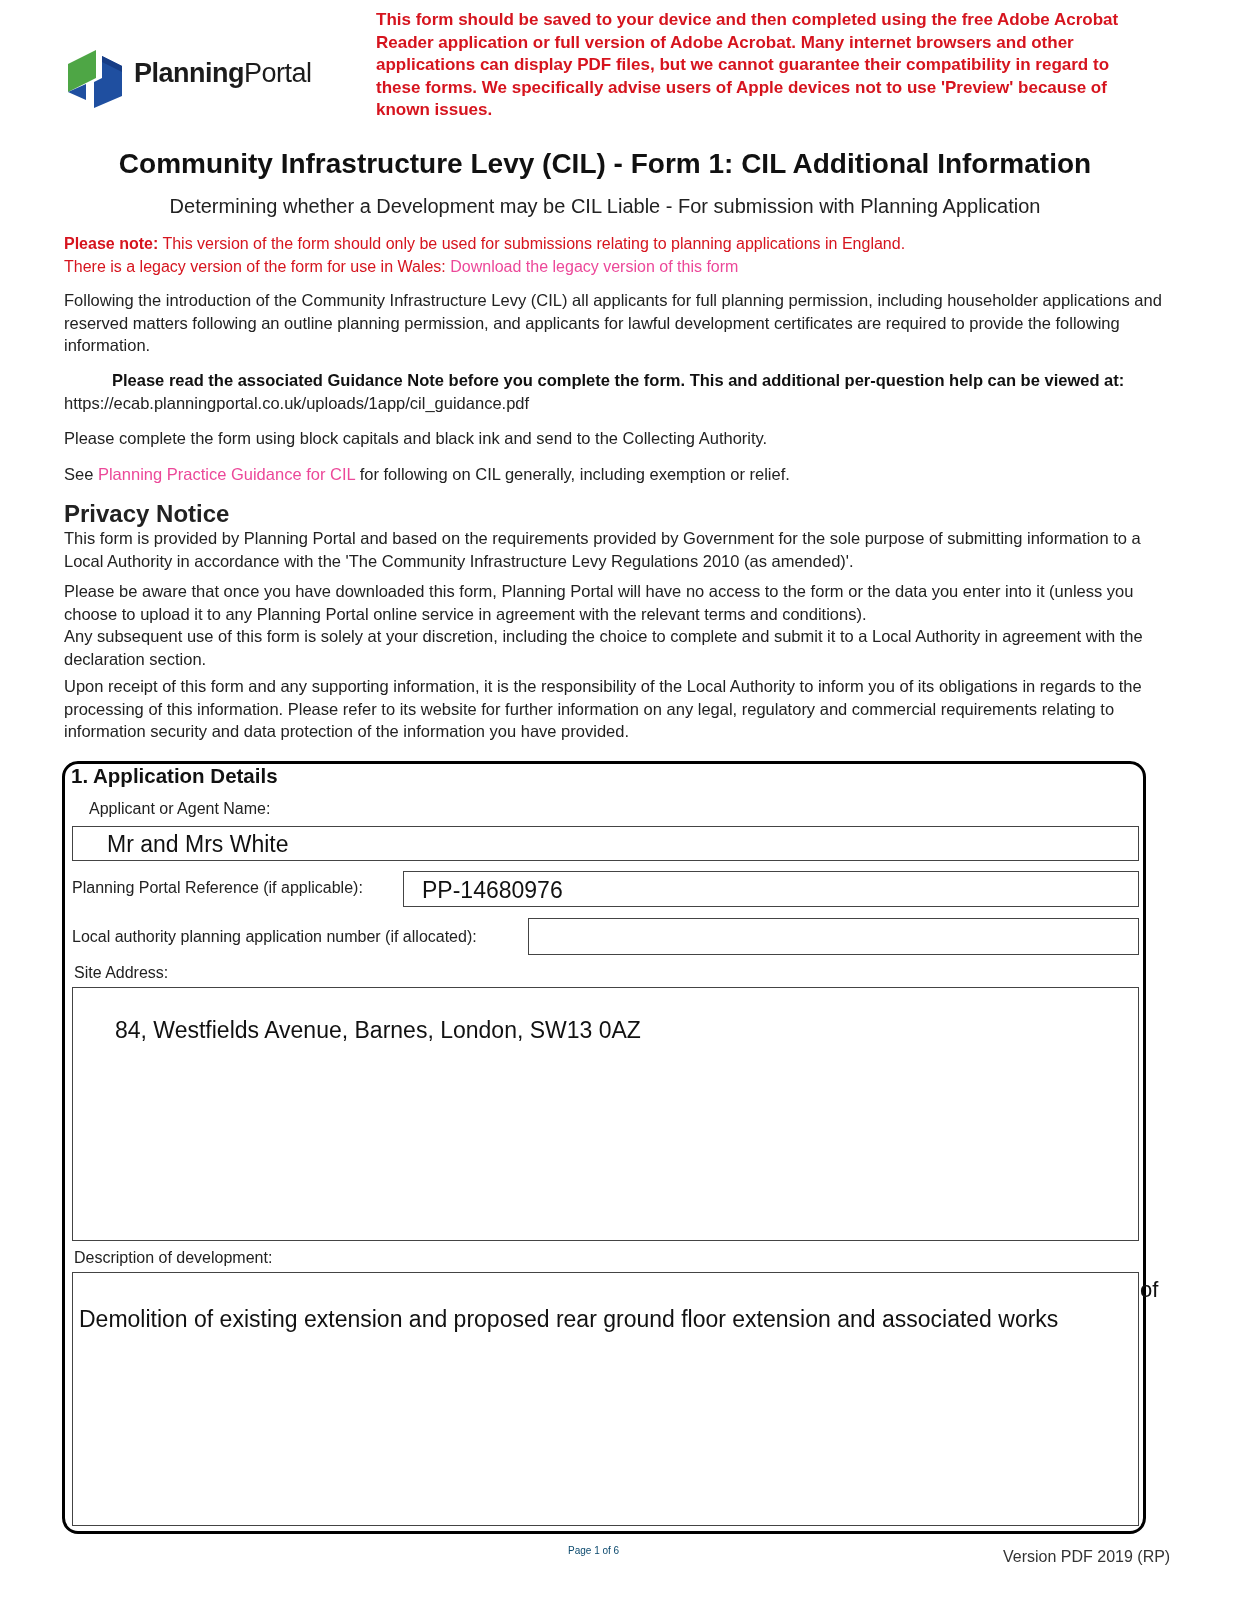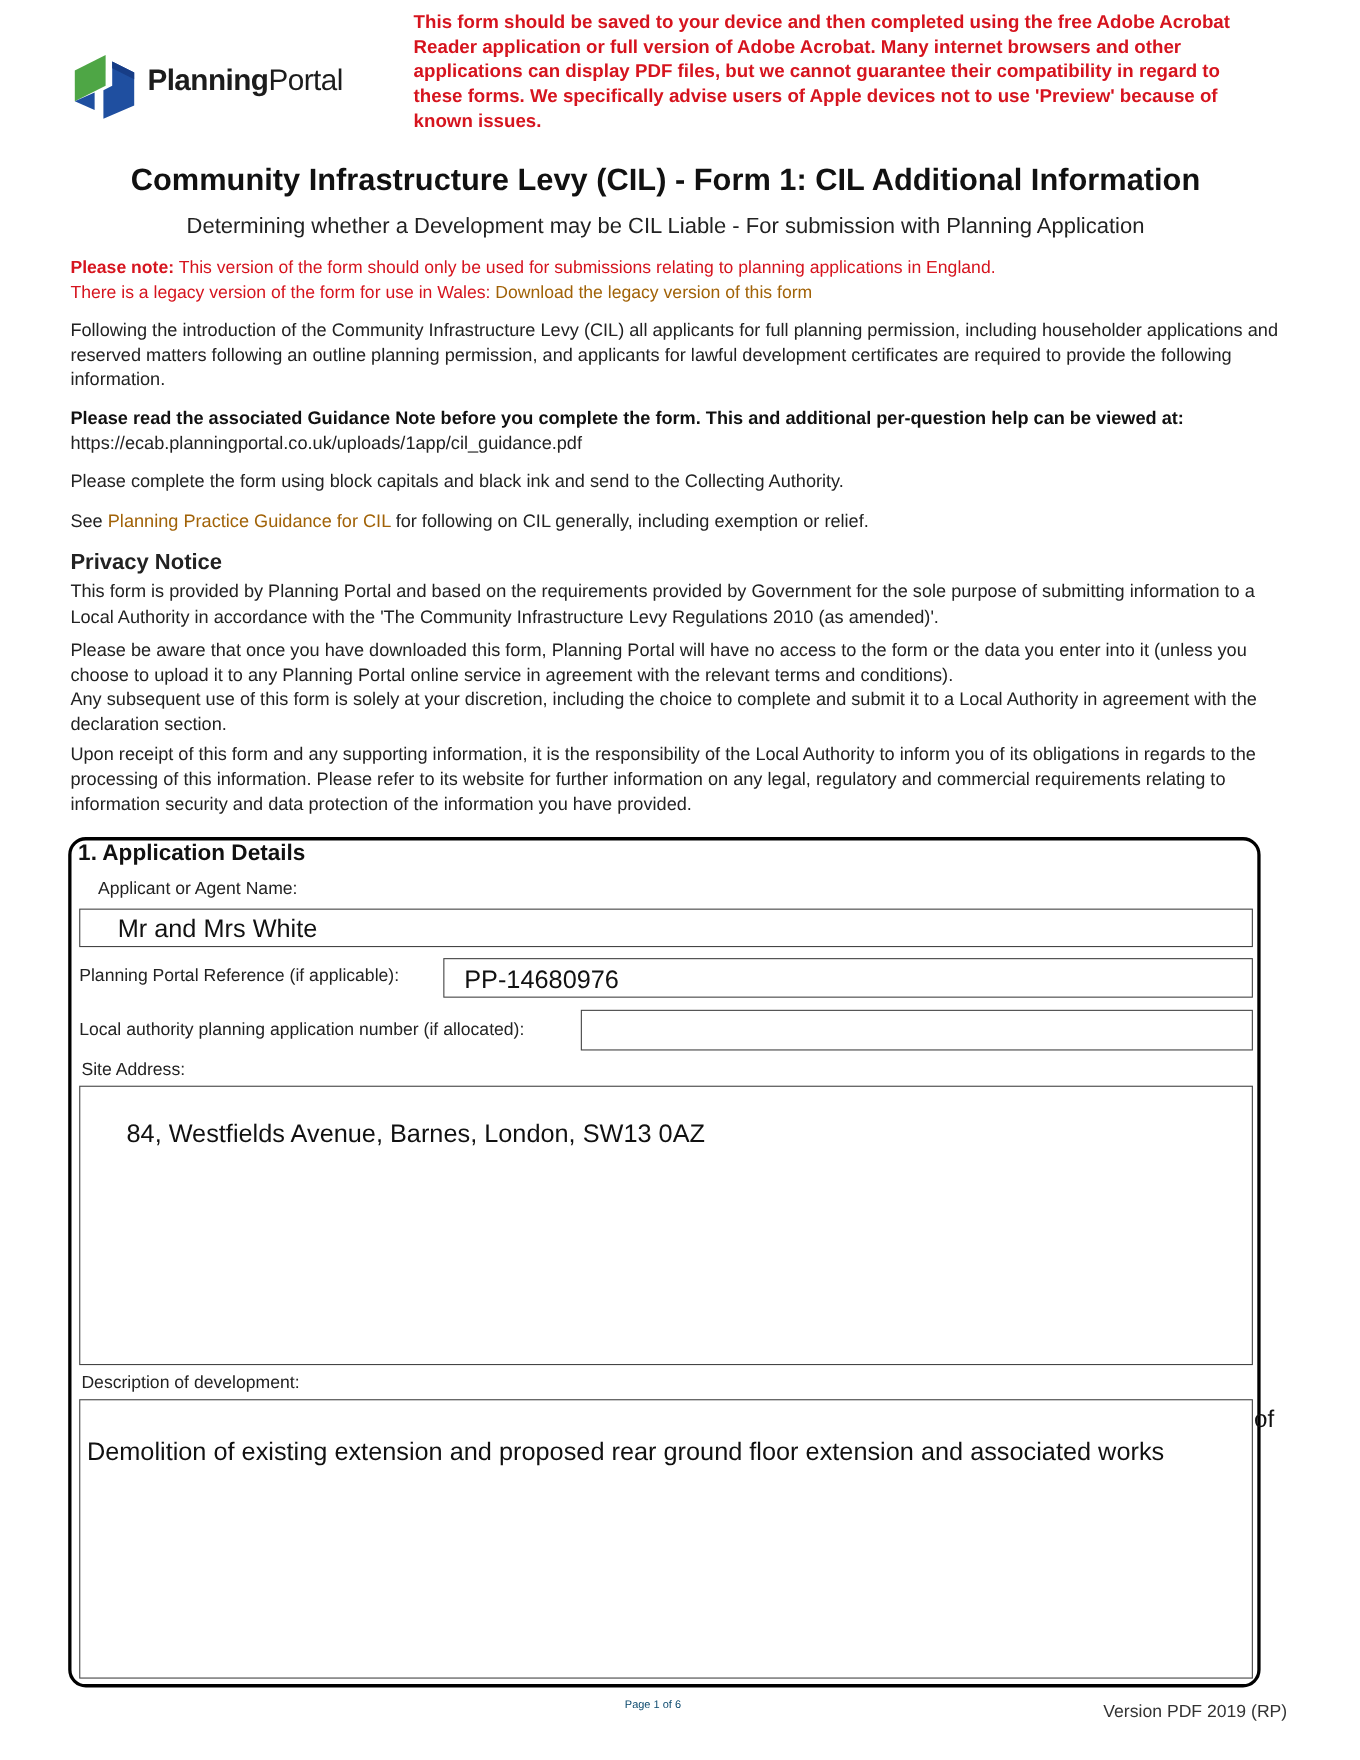--- a/index.html
+++ b/index.html
@@ -15,24 +15,24 @@
   .logo .wordmark b { font-weight: 700; }
   .logo .wordmark span.light { font-weight: 400; }
   .warning {
     left: 376px; top: 9px; width: 780px; color: #d6141e; font-weight: 700;
     font-size: 17px; line-height: 22.5px;
   }
   .title { left: 0; width: 1210px; top: 148px; text-align: center; font-size: 28px; font-weight: 700; color: #111; }
   .subtitle { left: 0; width: 1210px; top: 195px; text-align: center; font-size: 20px; color: #222; }
   .note { left: 64px; top: 232px; font-size: 16px; line-height: 23px; color: #d6141e; width: 1100px; }
   .note b { font-weight: 700; }
-  .link { color: #a16207; }
+  .link { color: #ec4899; }
   .para { left: 64px; width: 1100px; font-size: 16.5px; line-height: 22.5px; color: #222; }
-  .para.bold { font-weight: 700; color: #111; }
-  .h-privacy { left: 64px; top: 500px; font-size: 20px; font-weight: 700; color: #222; }
+  .para.bold { font-weight: 700; color: #111; margin-left: 48px; }
+  .h-privacy { left: 64px; top: 500px; font-size: 24px; font-weight: 700; color: #222; }
   .section-box {
     left: 62px; top: 761px; width: 1084px; height: 773px;
     border: 3px solid #000; border-radius: 16px; box-sizing: border-box;
   }
   .section-title { left: 71px; top: 764px; font-size: 20.5px; font-weight: 700; color: #111; }
   .label { font-size: 16px; color: #222; }
   .field {
     border: 1.5px solid #444; box-sizing: border-box; background: #fff;
     font-family: "Liberation Sans", sans-serif; color: #111;
   }

